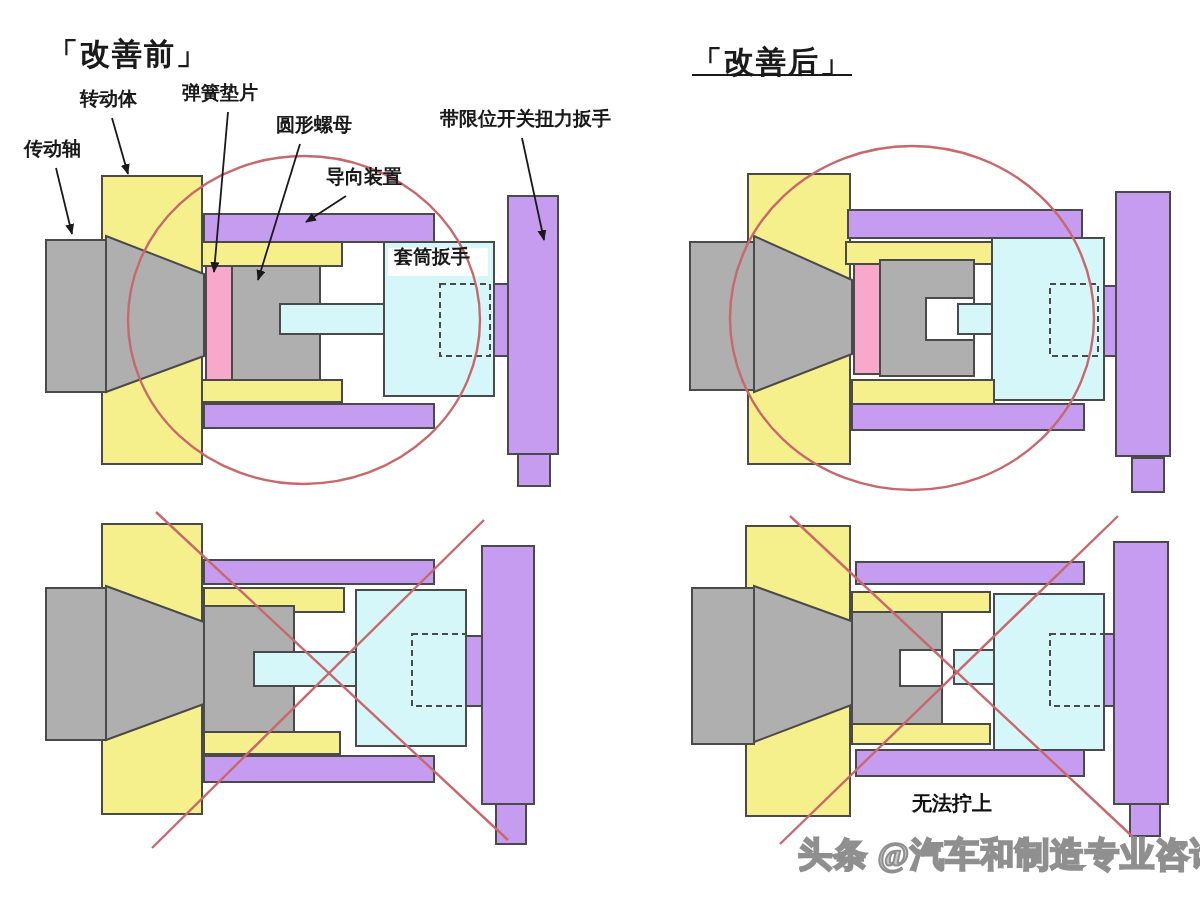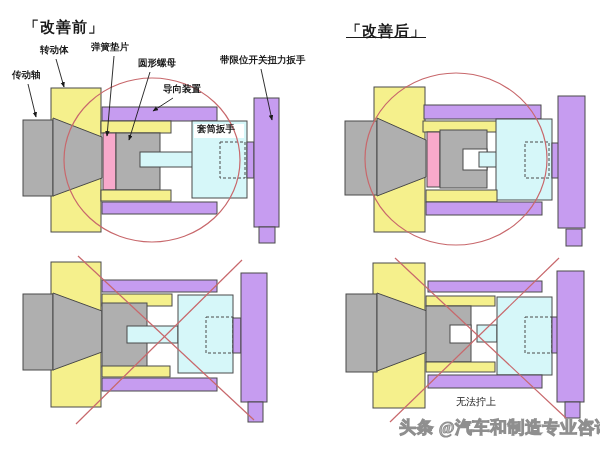--- a/index.html
+++ b/index.html
@@ -8,21 +8,21 @@
     font-family:"Liberation Serif","DejaVu Serif",serif;
   }
   svg{position:absolute;left:0;top:0;}
   .title{
     position:absolute;font-size:15px;font-weight:bold;color:#1a1a1a;
     letter-spacing:1px;white-space:nowrap;
   }
   #title-before{left:24px;top:18px;}
   #title-after{left:346px;top:22px;text-decoration:underline;}
   .note{
-    position:absolute;left:456px;top:395px;font-size:10px;font-weight:normal;
+    position:absolute;left:456px;top:395px;font-size:10px;font-weight:bold;
     color:#111;white-space:nowrap;
   }
   .watermark{
     position:absolute;left:399px;top:416px;font-size:17px;font-weight:bold;
     color:#c9c9c9;-webkit-text-stroke:1px #8f8f8f;letter-spacing:0.5px;white-space:nowrap;
   }
 </style>
 </head>
 <body>
 

